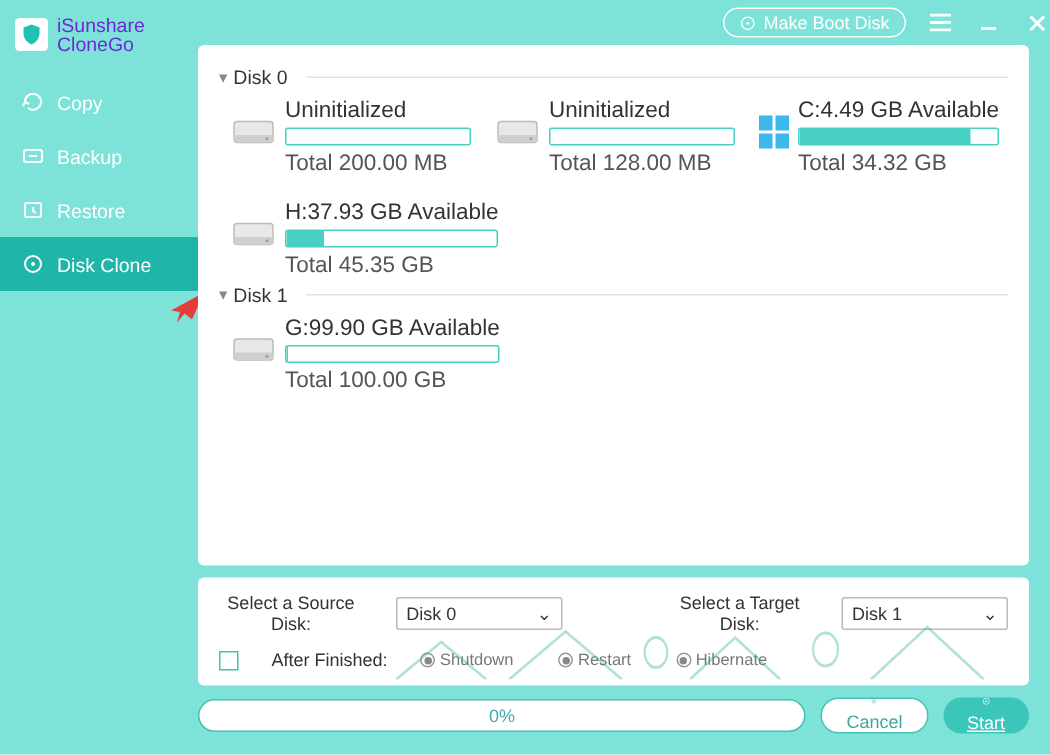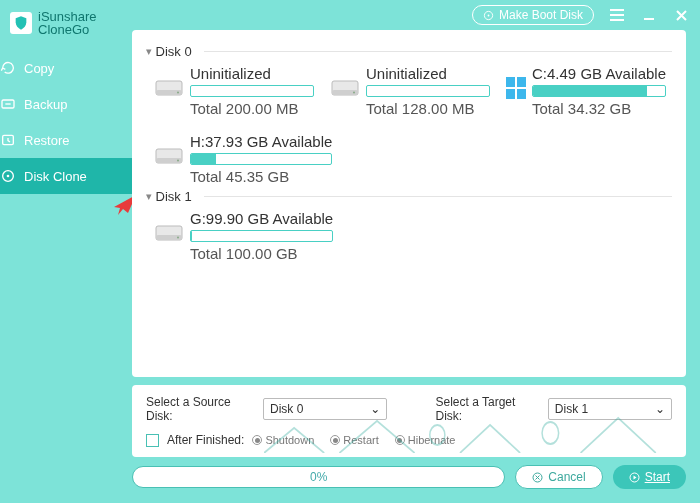--- a/index.html
+++ b/index.html
@@ -1,54 +1,54 @@
 <!DOCTYPE html>
 <html><head>
 <meta charset="utf-8">
 <style>
 *{box-sizing:border-box;margin:0;padding:0;font-family:Arial,Helvetica,sans-serif;}
 body{width:700px;height:503px;background:#7de3d8;position:relative;overflow:hidden;}
 .sidebar{position:absolute;left:0;top:0;width:132px;height:503px;background:transparent;}
-.logo{display:flex;align-items:center;gap:6px;padding:10px 8px 14px 10px;color:#0f766e;}
+.logo{display:flex;align-items:center;gap:6px;padding:10px 8px 14px 10px;color:#6d28d9;}
 .logo-icon{width:22px;height:22px;background:#fff;border-radius:3px;display:flex;align-items:center;justify-content:center;color:#23c1b4;font-size:14px;font-weight:bold;}
 .logo-text{line-height:1;font-size:13px;}
-.nav-item{height:36px;display:flex;align-items:center;gap:8px;color:#fff;font-size:13px;cursor:pointer;}
+.nav-item{height:36px;display:flex;align-items:center;gap:8px;padding-left:14px;color:#fff;font-size:13px;cursor:pointer;}
 .nav-item.active{background:#1fb6a9;}
 .nav-ico{width:16px;height:16px;display:inline-block;}
-.topbar{position:absolute;right:0;top:0;left:132px;height:30px;display:flex;justify-content:flex-end;align-items:center;gap:14px;padding-right:10px;color:#fff;}
+.topbar{position:absolute;right:0;top:0;left:132px;height:30px;display:flex;justify-content:flex-end;align-items:center;gap:14px;color:#fff;}
 .make-boot{border:1px solid #fff;border-radius:12px;padding:2px 10px;font-size:12px;display:flex;align-items:center;gap:5px;cursor:pointer;}
 .win-btn{width:18px;height:18px;display:flex;align-items:center;justify-content:center;cursor:pointer;font-size:12px;}
 .arrow{position:absolute;left:108px;top:193px;width:30px;height:24px;}
 .main{position:absolute;left:132px;top:30px;right:14px;bottom:14px;display:flex;flex-direction:column;gap:8px;}
 .disks{background:#fff;border-radius:4px;padding:10px 14px 14px 14px;flex:1;overflow:hidden;}
 .disk-head{display:flex;align-items:center;gap:4px;font-size:13px;color:#333;margin:4px 0 6px 0;}
 .disk-head .chev{font-size:11px;color:#888;}
 .disk-line{flex:1;height:1px;background:#e4e4e4;margin-left:8px;}
 .part-row{display:flex;gap:16px;flex-wrap:wrap;margin-left:8px;}
 .part{width:160px;display:flex;gap:6px;}
 .hdd{width:30px;height:22px;margin-top:12px;}
 .hdd svg{width:30px;height:22px;}
 .pinfo{flex:1;}
 .pname{font-size:15px;color:#333;white-space:nowrap;}
 .pbar{height:12px;border:1px solid #49d0c4;border-radius:2px;margin:3px 0;overflow:hidden;background:#fff;}
 .pfill{height:100%;background:#49d0c4;}
 .ptotal{font-size:15px;color:#555;}
 .winflag{width:26px;height:22px;margin-top:12px;display:grid;grid-template-columns:1fr 1fr;grid-template-rows:1fr 1fr;gap:2px;}
 .winflag span{background:#3db7ec;}
 .selpanel{background:#fff;border-radius:4px;padding:10px 14px;font-size:12px;color:#333;}
-.selrow{display:flex;align-items:center;gap:8px;margin-bottom:10px;}
+.selrow{display:flex;align-items:center;gap:22px;margin-bottom:10px;text-align:center;}
 .selrow label{font-size:12px;}
 .sel{border:1px solid #bbb;border-radius:2px;padding:3px 6px;font-size:12px;width:130px;display:flex;justify-content:space-between;align-items:center;cursor:pointer;}
 .chk{width:13px;height:13px;border:1px solid #49c0b4;display:inline-block;vertical-align:middle;}
 .radio{display:inline-flex;align-items:center;gap:3px;color:#777;font-size:11px;margin-right:8px;}
 .radio .r{width:10px;height:10px;border-radius:50%;border:1px solid #999;display:inline-flex;align-items:center;justify-content:center;}
 .radio .r::after{content:"";width:5px;height:5px;border-radius:50%;background:#888;}
 .actions{display:flex;gap:10px;align-items:center;}
 .progress{flex:1;height:22px;border:1px solid #49c0b4;border-radius:11px;background:#fff;display:flex;align-items:center;justify-content:center;font-size:12px;color:#4aa;}
-.btn{height:24px;border-radius:12px;display:flex;align-items:center;justify-content:flex-start;gap:5px;font-size:12px;cursor:pointer;padding:0 16px;}
+.btn{height:24px;border-radius:12px;display:flex;align-items:center;justify-content:flex-start;gap:5px;font-size:12px;cursor:pointer;padding:0 16px;flex-direction:column;}
 .btn.cancel{border:1px solid #49c0b4;color:#3da99e;background:#fff;}
 .btn.start{background:#3cc6b9;color:#fff;text-decoration:underline;}
 .footer-art{position:absolute;left:132px;right:0;bottom:36px;height:40px;opacity:.35;}
 .footer-art svg{width:100%;height:100%;}
 </style>
 </head>
 <body>
 
 <div class="sidebar">
   <div class="logo">

